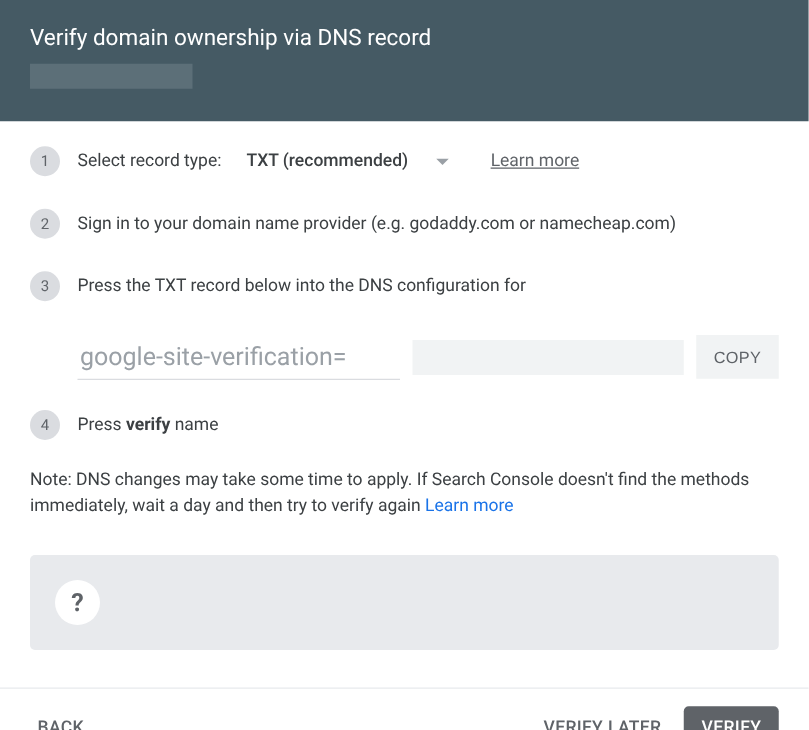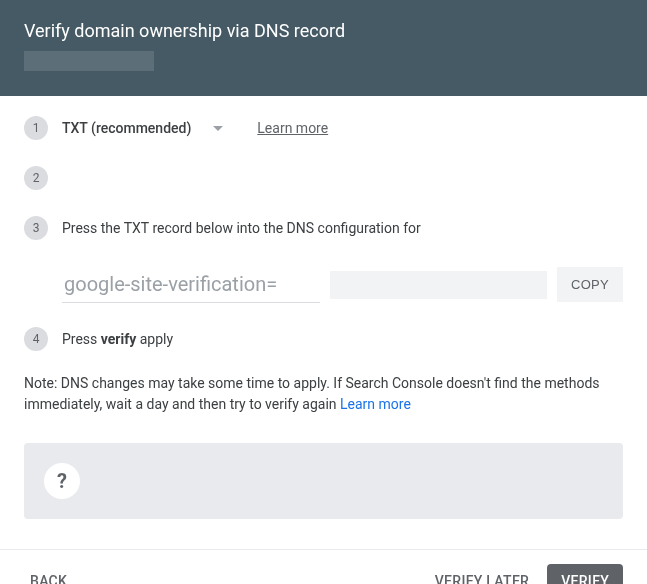--- a/index.html
+++ b/index.html
@@ -40,49 +40,53 @@
 
 <div class="header">
   <div class="header-title">Verify domain ownership via DNS record</div>
   <div class="header-sub"></div>
 </div>
 
 <div class="content">
   <div class="step">
     <div class="step-badge">1</div>
     <div class="step-body select-row">
+      <span class="select-label">Select record type:</span>
       <div class="select-value">
         <span>TXT (recommended)</span>
         <span class="chevron"></span>
       </div>
       <a class="learn-link">Learn more</a>
     </div>
   </div>
 
   <div class="step">
     <div class="step-badge">2</div>
+    <div class="step-body">
+        <span class="step-text">Sign in to your domain name provider (e.g. godaddy.com or namecheap.com)</span>
+      </div>
   </div>
 
   <div class="step">
     <div class="step-badge">3</div>
     <div class="step-body">
         <span class="step-text">Press the TXT record below into the DNS configuration for</span>
       </div>
   </div>
 
   <div class="txt-row">
     <input class="txt-input" readonly="" placeholder="google-site-verification=" style="">
     <div class="txt-value-box"></div>
     <button class="copy-btn">COPY</button>
   </div>
 
   <div class="step">
     <div class="step-badge">4</div>
     <div class="step-body">
-      <span class="step-text"><span>Press </span><span class="bold">verify</span><span> apply</span></span>
+      <span class="step-text"><span>Press </span><span class="bold">verify</span><span> name</span></span>
     </div>
   </div>
 
   <div class="note"><span>Note: DNS changes may take some time to apply. If Search Console doesn't find the methods immediately, wait a day and then try to verify again </span><a class="note-link">Learn more</a></div>
 
   <div class="info-box">
     <div class="info-icon">?</div>
     <div>
     </div>
   </div>

